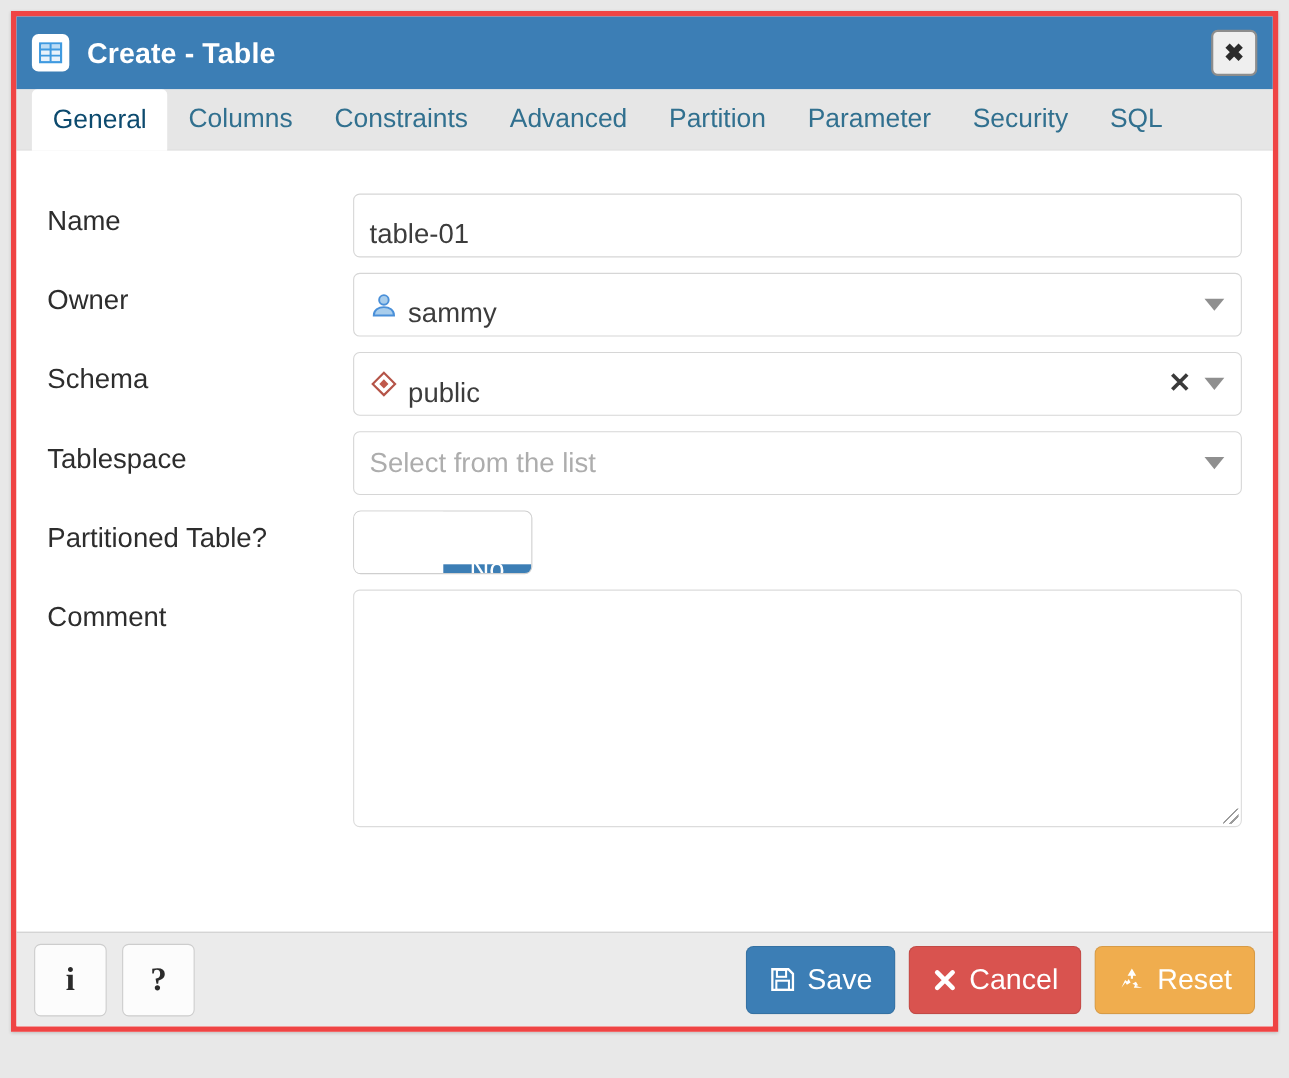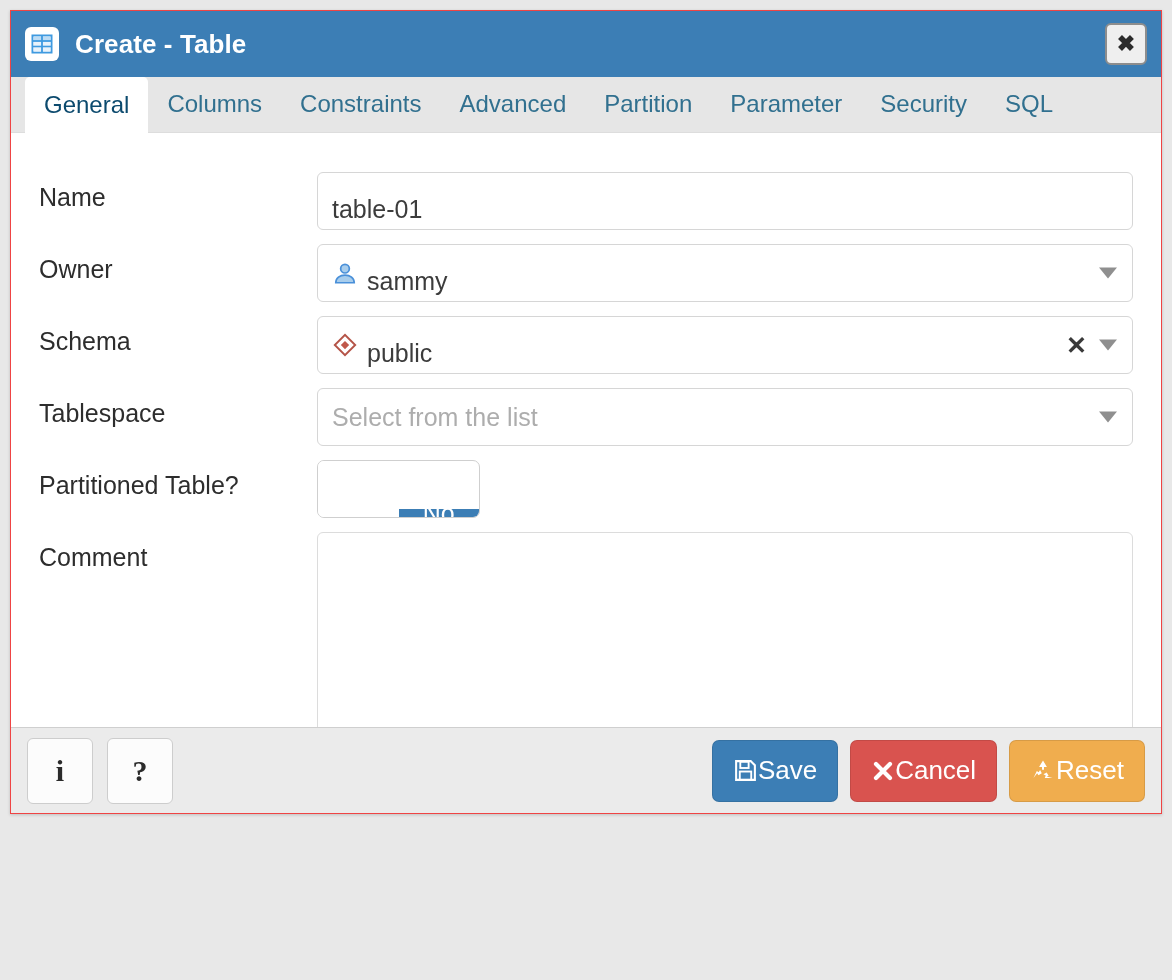--- a/index.html
+++ b/index.html
@@ -8,23 +8,23 @@
     width: 1172px; height: 980px;
     background: #e8e8e8;
     font-family: "Liberation Sans", sans-serif;
     overflow: hidden;
   }
 
   
   .dialog {
     position: absolute;
     left: 10px; top: 10px;
-    width: 1152px; height: 804px;
-    background: #ffffff;
-    border: 1px solid #ef4444;
+    width: 1152px; height: 928px;
+    background: #ffffff;
+    border: 5px solid #ef4444;
     display: flex;
     flex-direction: column;
     box-shadow: 0 1px 3px rgba(0,0,0,0.18);
   }
 
   
   .titlebar {
     height: 66px;
     min-height: 66px;
     background: #3c7eb5;
@@ -237,20 +237,21 @@
     cursor: pointer;
     font-family: "Liberation Serif", serif;
   }
 
   .act-btn {
     height: 62px;
     border: 1px solid rgba(0,0,0,0.10);
     border-radius: 7px;
     display: flex;
     align-items: center;
+    gap: 10px;
     padding: 0 20px;
     color: #ffffff;
     font-size: 26px;
     cursor: pointer;
   }
   .act-btn.save   { background: #3c7eb5; }
   .act-btn.cancel { background: #d9534f; }
   .act-btn.reset  { background: #f0ad4e; }
   .act-btn .glyph { display: flex; align-items: center; }
 </style>

